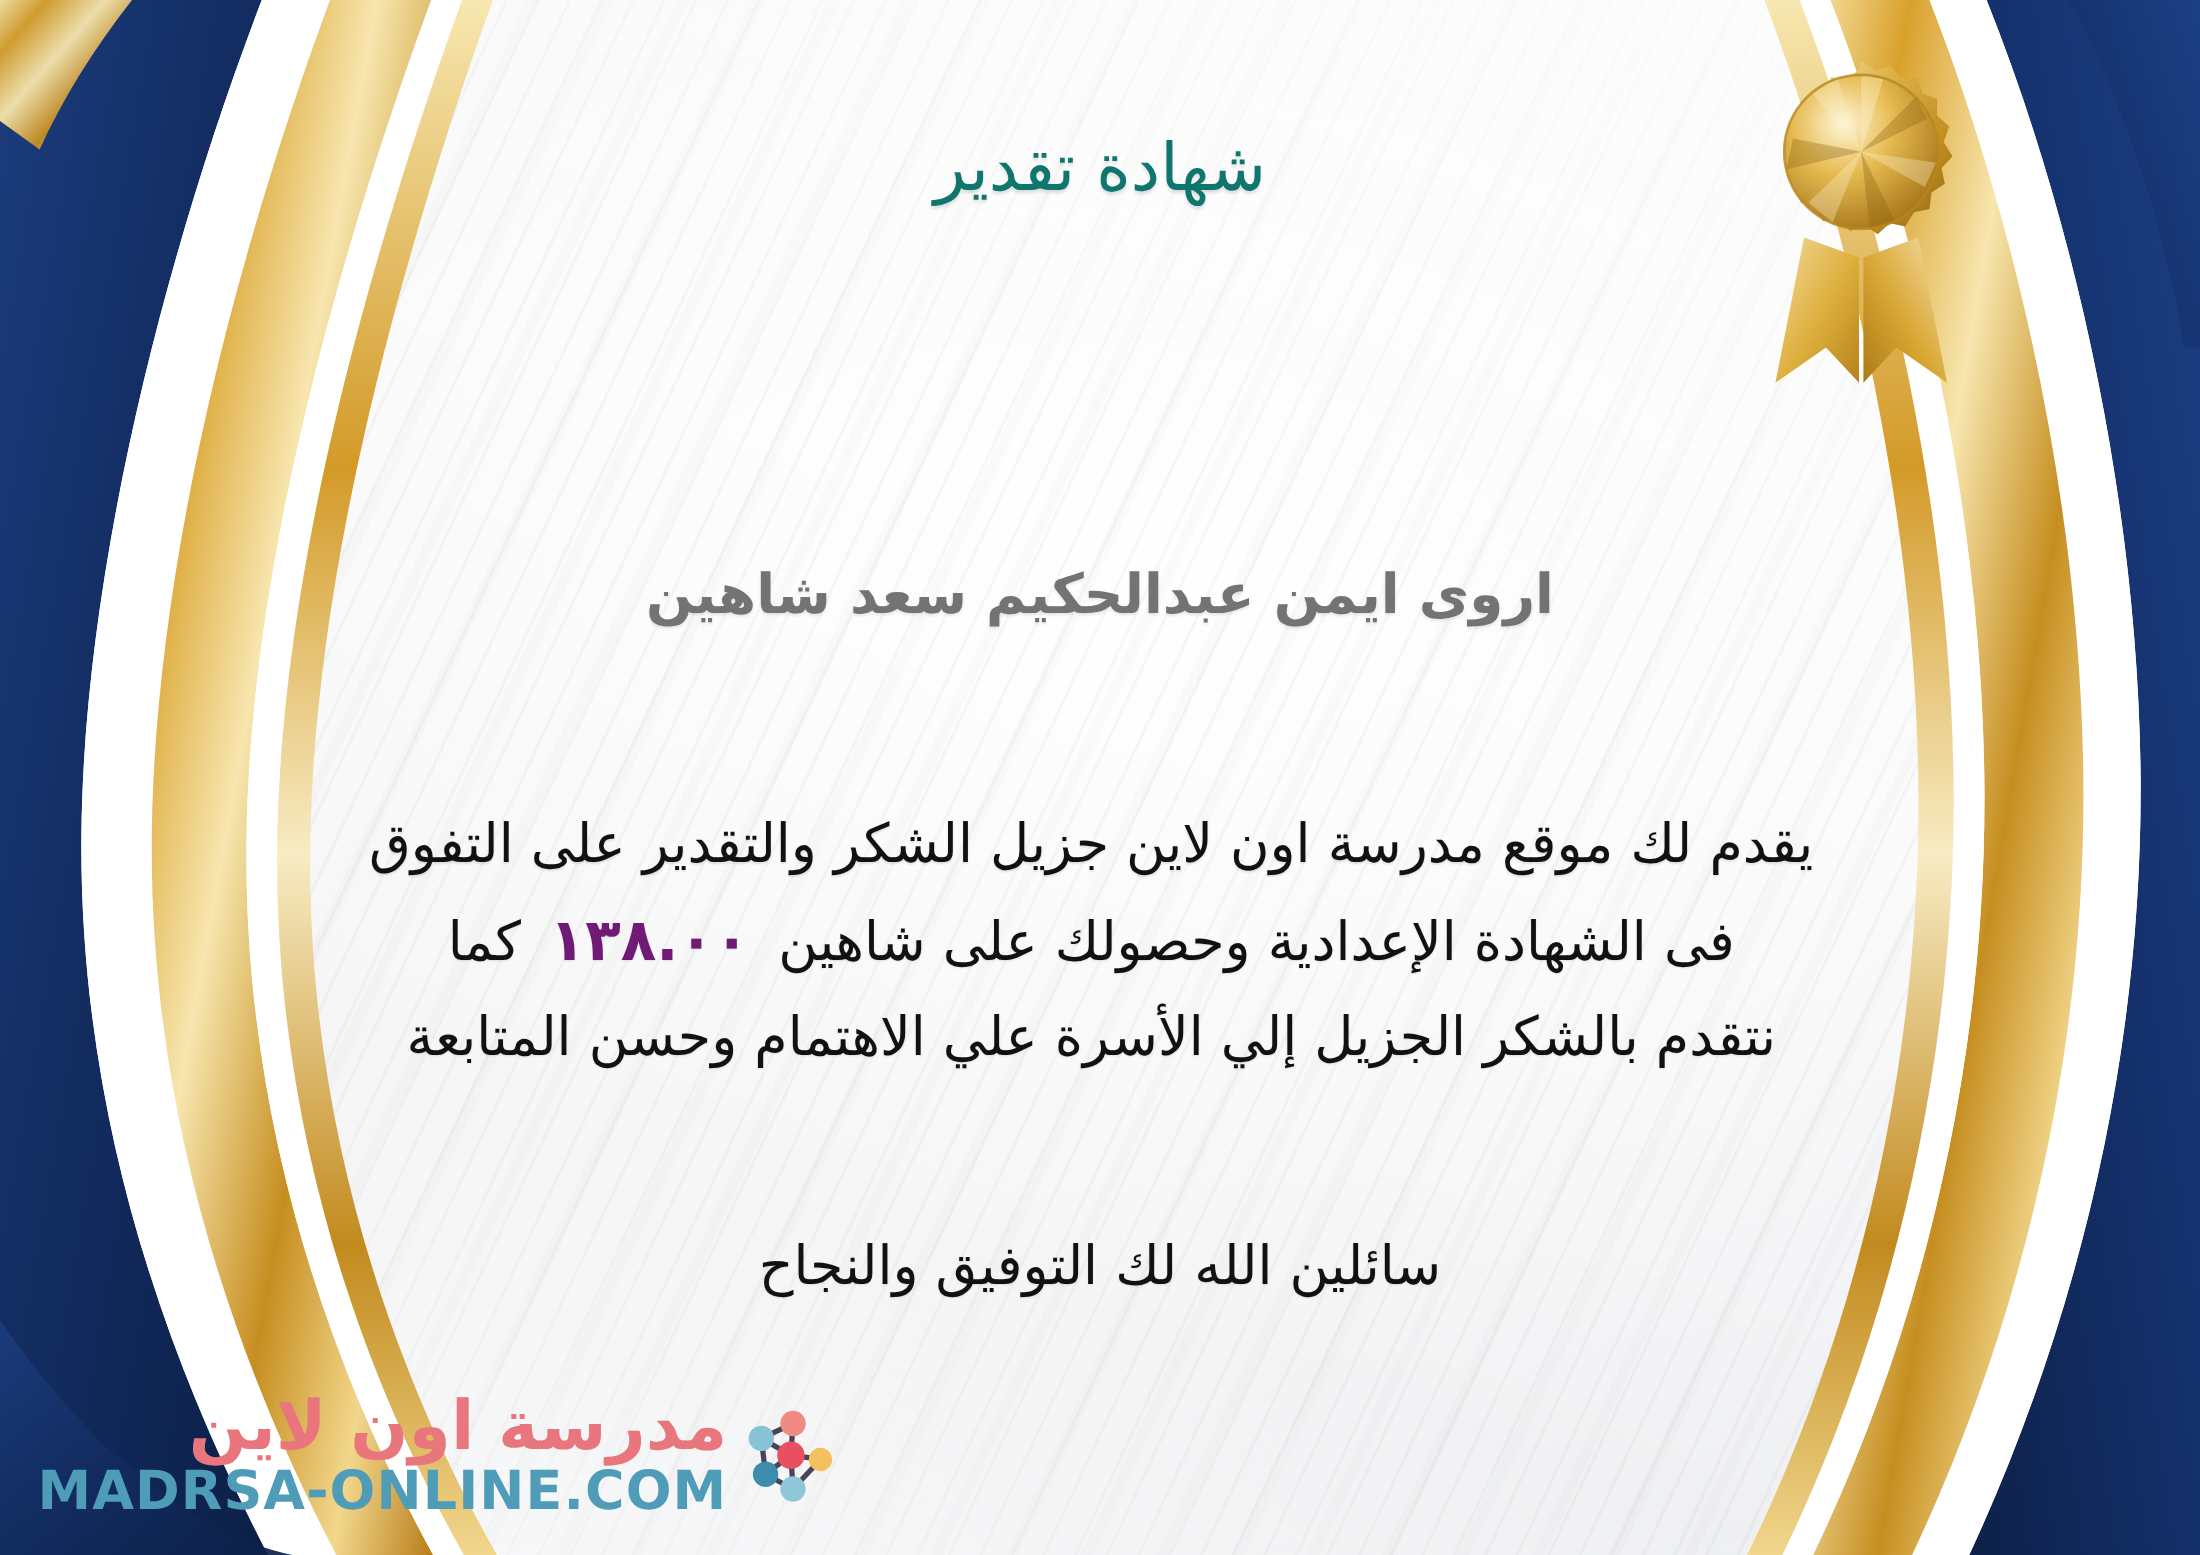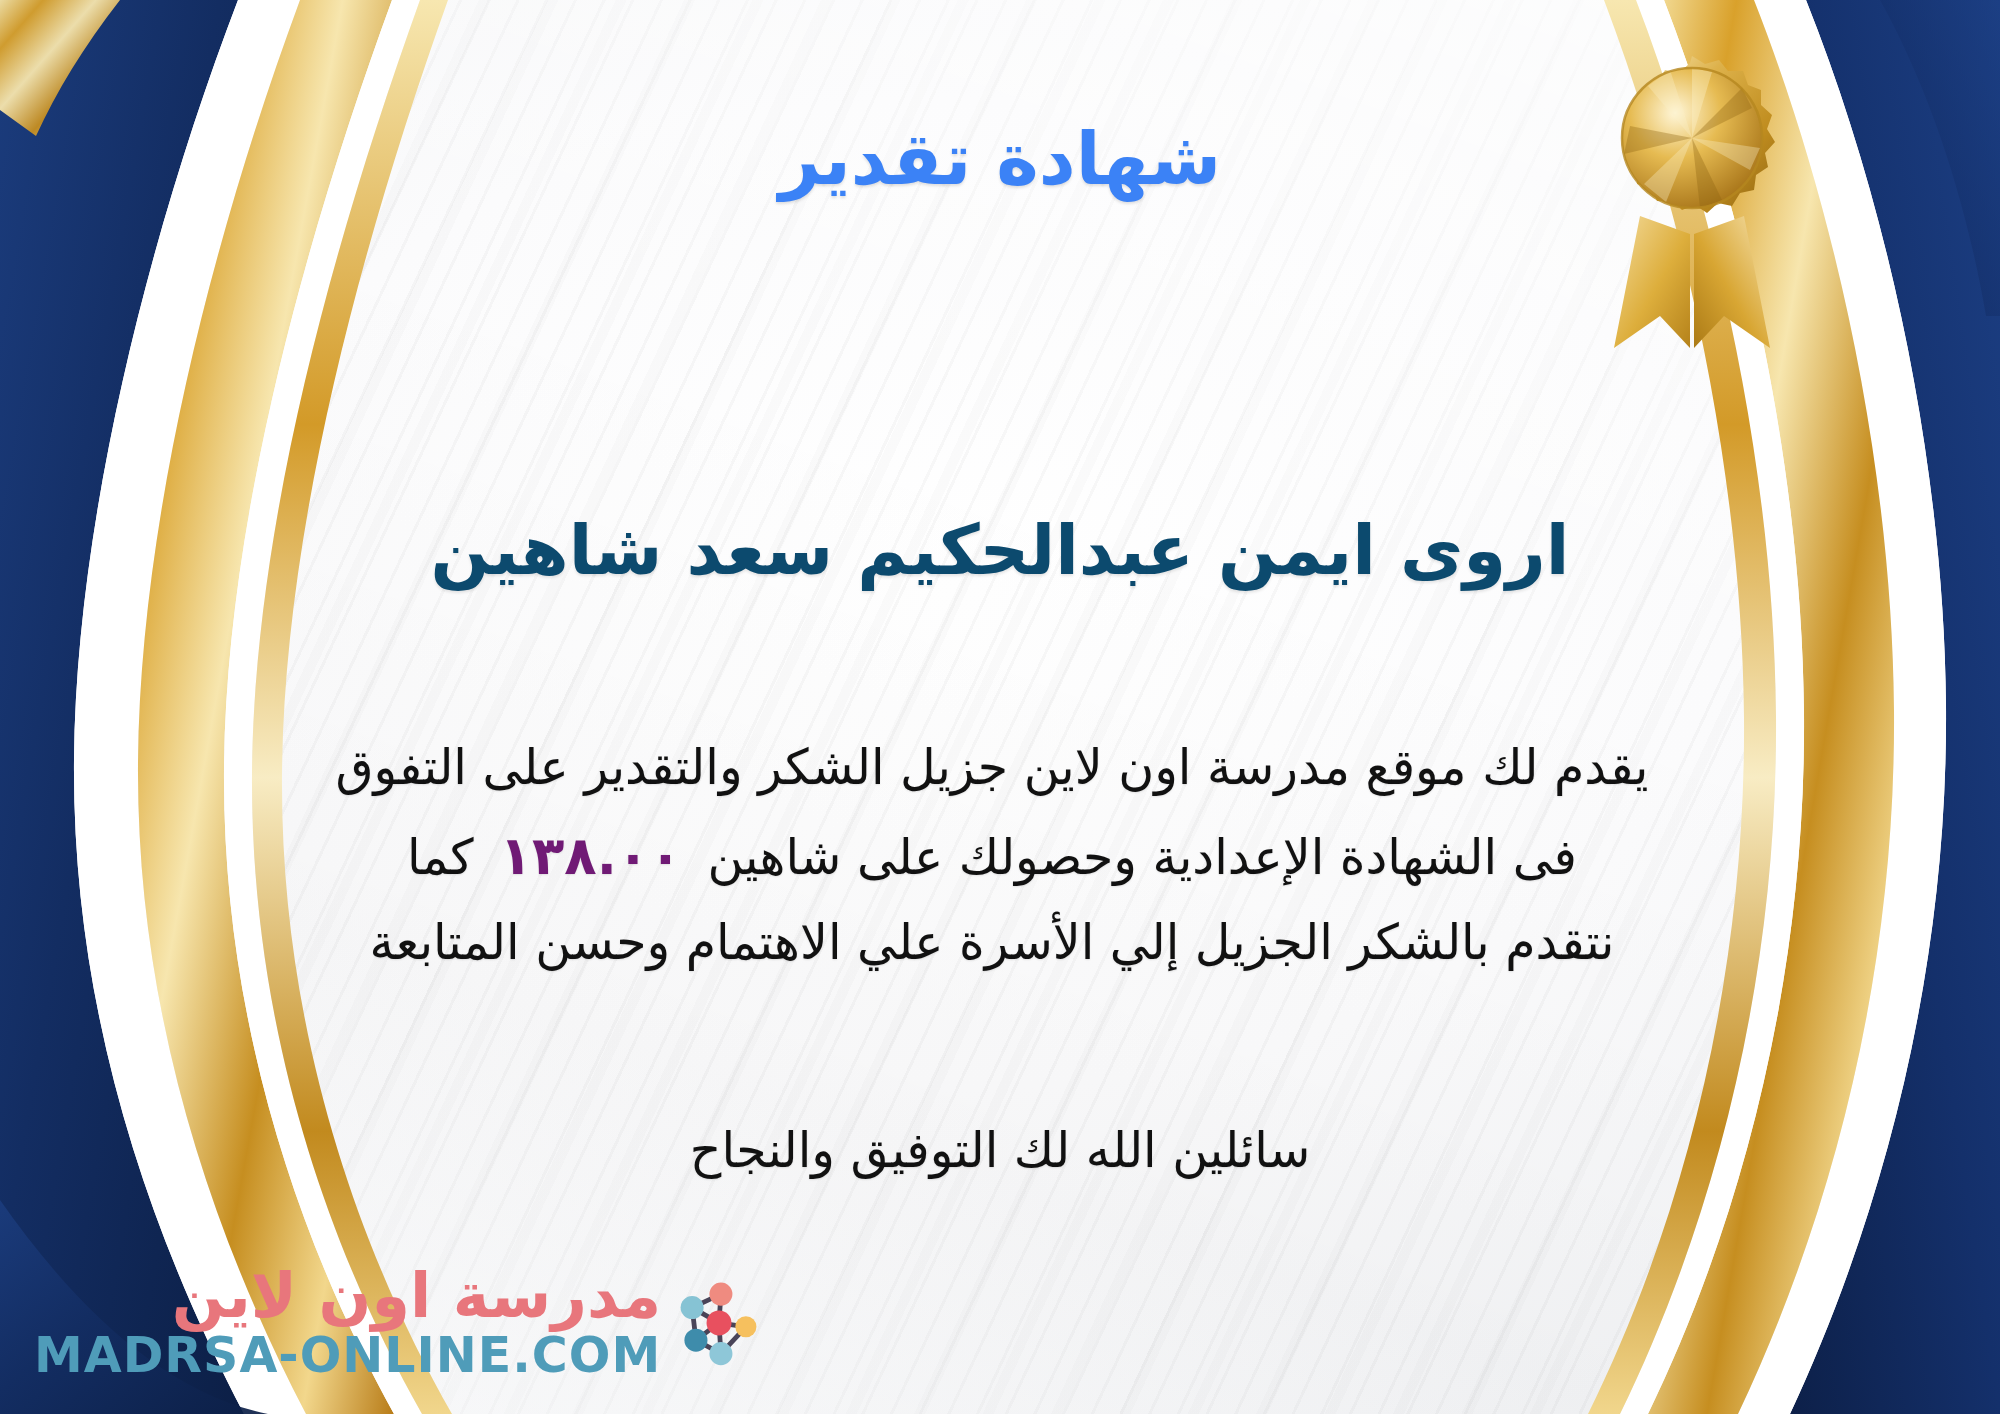--- a/index.html
+++ b/index.html
@@ -38,29 +38,29 @@
   
   .border-art{position:absolute;inset:0;width:2000px;height:1414px;}
   
   .content{
     position:absolute;inset:0;
     direction:rtl;
     text-align:center;
   }
   .title{
     position:absolute;top:122px;left:0;right:0;
-    font-size:72px;line-height:1.05;
-    font-weight:700;color:#3b82f6;
+    font-size:60px;line-height:1.05;
+    font-weight:400;color:#0f766e;
     letter-spacing:1px;
     text-shadow:0 2px 3px rgba(0,0,0,0.12);
   }
   .student-name{
     position:absolute;top:512px;left:0;right:0;
-    font-size:69px;line-height:1.12;
-    font-weight:700;color:#0c4a6e;
+    font-size:50px;line-height:1.12;
+    font-weight:700;color:#737373;
     padding:0 100px;
     text-shadow:0 2px 3px rgba(0,0,0,0.10);
   }
   .body-block{
     position:absolute;top:726px;left:0;right:16px;
     padding:0 109px;
   }
   .body-line{
     font-size:49px;line-height:1.72;color:#111111;
     font-weight:400;

